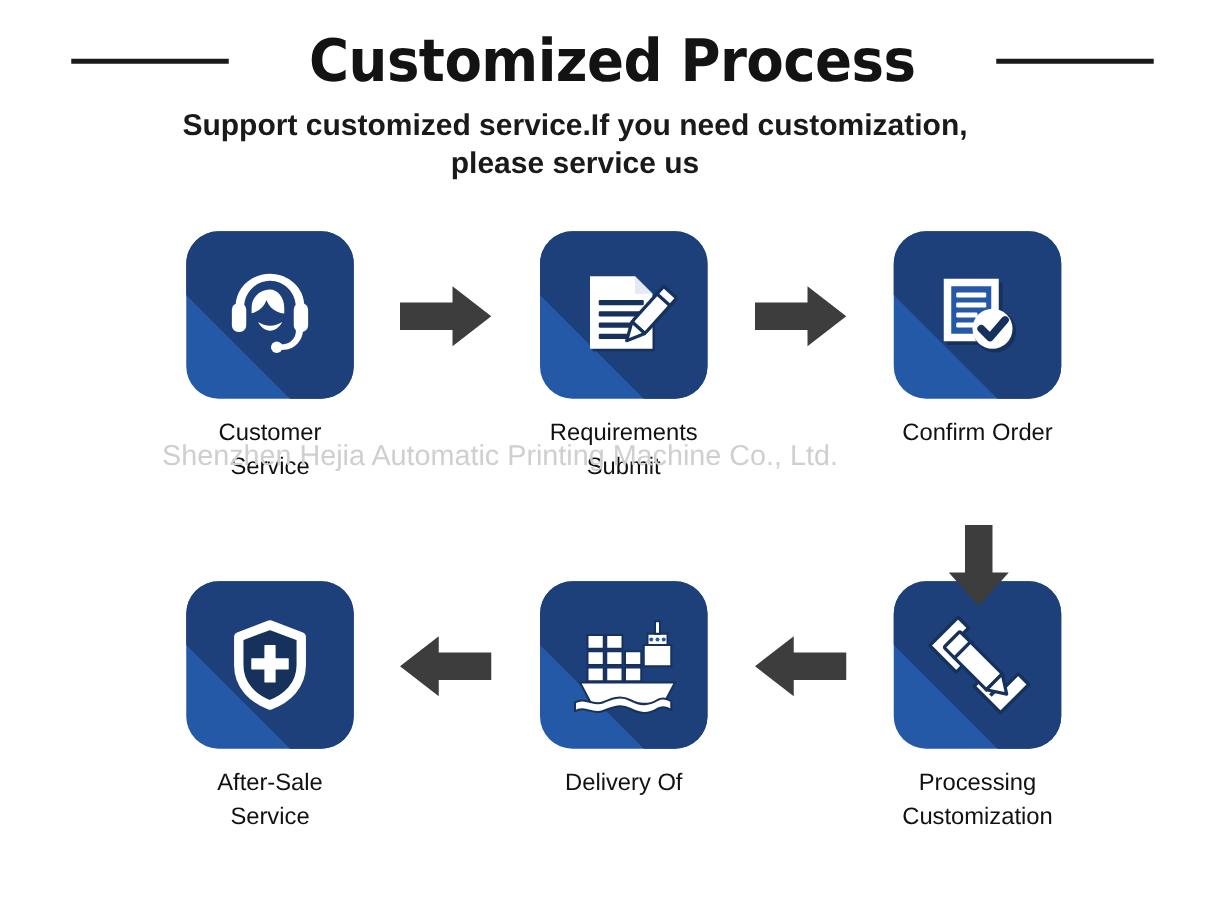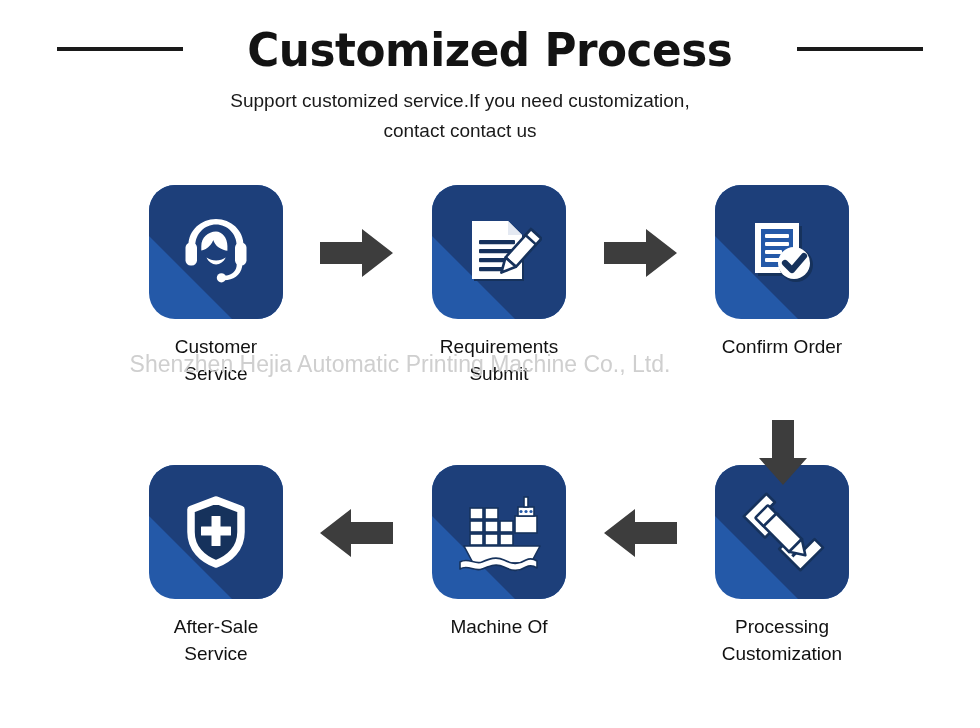--- a/index.html
+++ b/index.html
@@ -52,24 +52,25 @@
     color: #131313;
     transform: scaleX(0.93);
     transform-origin: center;
   }
   .subtitle {
     position: absolute;
     top: 86px;
     left: 0;
     width: 920px;
     text-align: center;
-    font-size: 19px;
+    font-size: 24px;
     line-height: 30px;
     color: #1a1a1a;
     font-family: "Liberation Sans", sans-serif;
+    font-weight: bold;
   }
 
   
   .flow {
     position: absolute;
     top: 185px;
     left: 0;
     width: 980px;
     height: 520px;
   }
@@ -162,21 +163,21 @@
 <body>
 
 <div class="header">
   <div class="title-row">
     <div class="title-rule left"></div>
     <div class="page-title">Customized Process</div>
     <div class="title-rule right"></div>
   </div>
   <div class="subtitle">
     <div>Support customized service.If you need customization,</div>
-    <div>contact contact us</div>
+    <div>please service us</div>
   </div>
 </div>
 
 <div class="flow">
 
   <div class="row top">
 
     <div class="step col1">
       <div class="tile">
         <svg width="86" height="86" viewBox="0 0 86 86">
@@ -314,21 +315,21 @@
             <rect x="70" y="8" width="4" height="10"></rect>
           </g>
           <circle cx="67" cy="22.5" r="1.6" fill="#2459a8" stroke="none"></circle>
           <circle cx="72" cy="22.5" r="1.6" fill="#2459a8" stroke="none"></circle>
           <circle cx="77" cy="22.5" r="1.6" fill="#2459a8" stroke="none"></circle>
           <path d="M10 57h76l-9 17H19z" fill="#ffffff" stroke="#16325c" stroke-width="1.6" stroke-linejoin="round"></path>
           <path d="M6 73c8-5 15 3 22 0s14-6 22-2 14 5 22 0c4-2 8-1 11 1v7c-3-2-7-3-11-1-8 5-14 4-22 0s-14-1-22 2-14-5-22 0z" fill="#ffffff" stroke="#16325c" stroke-width="1.6" stroke-linejoin="round"></path>
         </svg>
       </div>
       <div class="step-label">
-        <div>Machine Of</div>
+        <div>Delivery Of</div>
       </div>
     </div>
 
     <div class="arrow h b2">
       <svg width="74" height="52" viewBox="0 0 74 52">
         <polygon points="73,15 31,15 31,2 0,26 31,50 31,37 73,37" fill="#3d3d3d"></polygon>
       </svg>
     </div>
 
     <div class="step col3">

